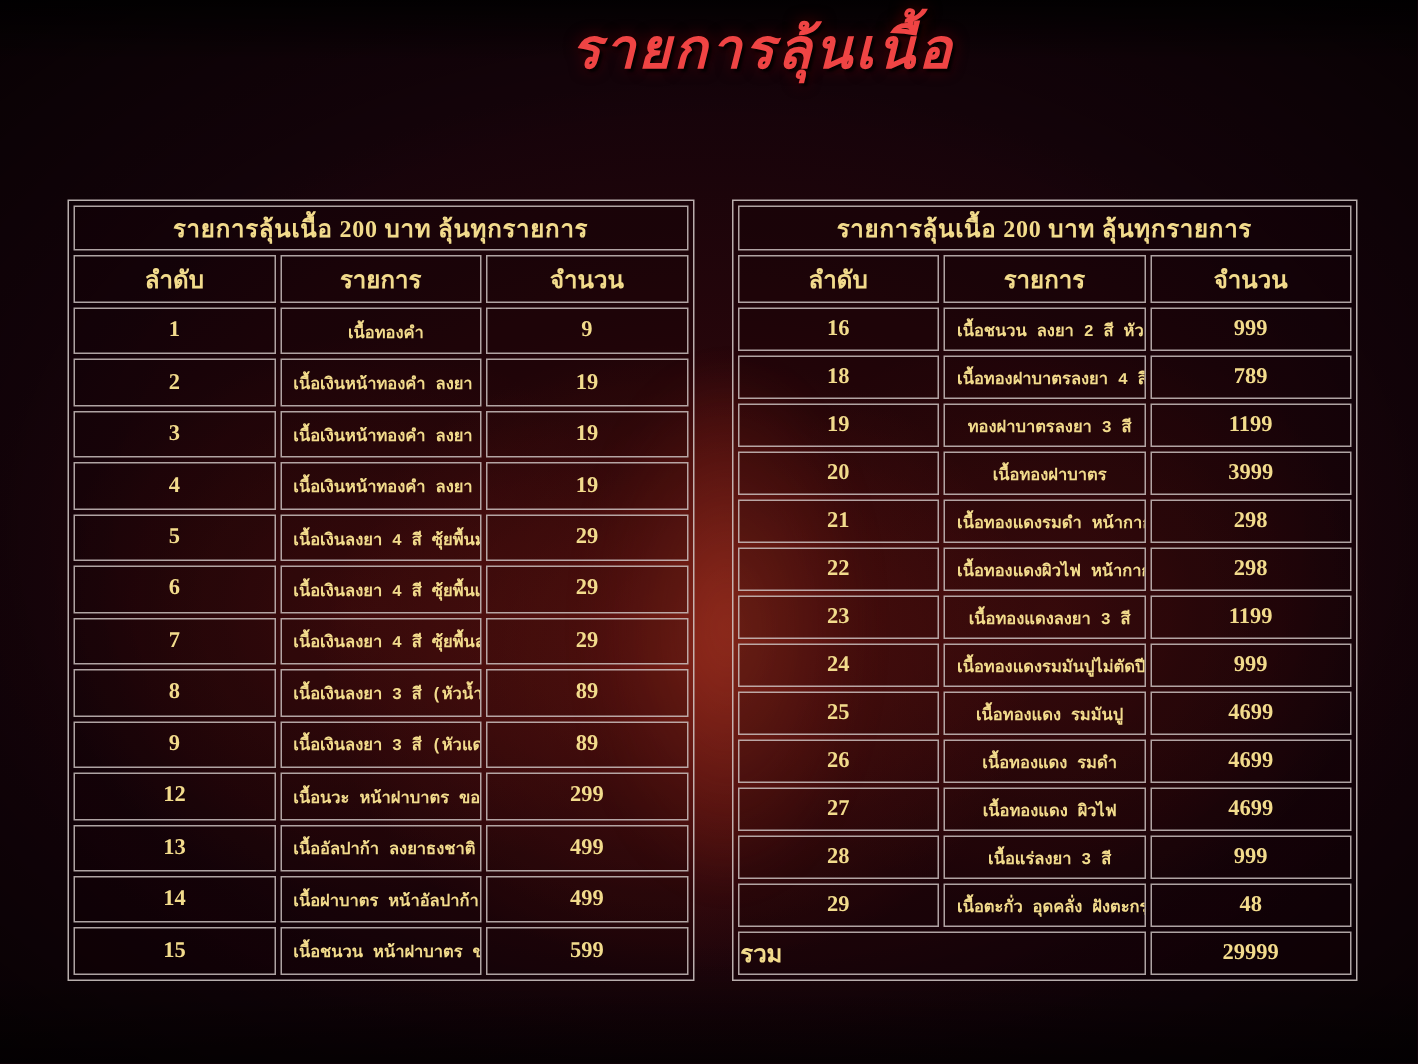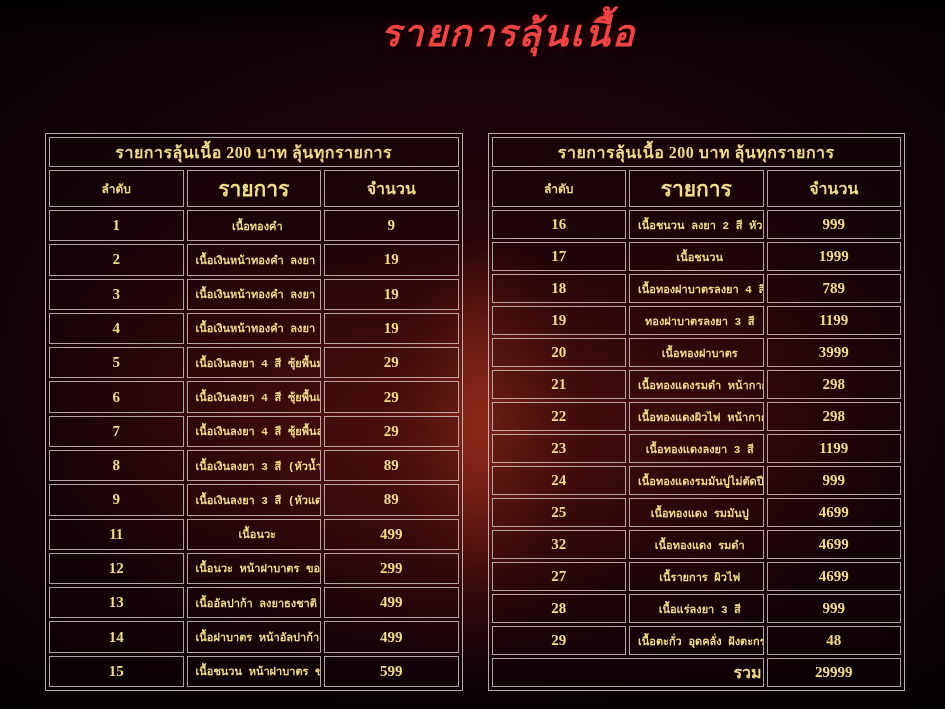--- a/index.html
+++ b/index.html
@@ -50,27 +50,27 @@
   }
   table.lot th, table.lot td{
     border:1px solid rgba(214,204,202,0.8);
     color:#f2db8c;font-weight:bold;
     background:rgba(25,4,6,0.22);
     overflow:hidden;white-space:nowrap;
   }
   .caption-cell{
     height:26px;text-align:center;font-size:16px;letter-spacing:0.5px;
   }
-  .head-num{width:56px;height:28px;text-align:center;font-size:12px;}
-  .head-item{height:28px;font-size:21px;}
+  .head-num{width:56px;height:28px;text-align:center;font-size:16px;}
+  .head-item{height:28px;font-size:16px;}
   .head-qty{width:66px;height:28px;font-size:16px;}
   .col-num{height:25px;text-align:center;font-size:15px;}
   .col-item{height:25px;text-align:center;padding-left:8px;font-size:11px;font-family:Liberation Mono, monospace;}
   .col-qty{height:25px;text-align:center;font-size:15px;}
-  .col-total{height:25px;text-align:right;font-size:16px;margin-top:48px;}
+  .col-total{height:25px;text-align:left;font-size:16px;margin-top:48px;}
 </style>
 </head>
 <body>
 
 <div class="bg-layer bg-glow"></div>
 <div class="bg-amulet"></div>
 <div class="bg-layer bg-vignette"></div>
 
 <div class="title-wrap">
   <div class="title-line1">รายการลุ้นเนื้อ</div>
@@ -129,25 +129,20 @@
           <td class="col-num">8</td>
           <td class="col-item">เนื้อเงินลงยา 3 สี (หัวน้ำเงิน ขอบแดง จีวรเหลือง)</td>
           <td class="col-qty">89</td>
         </tr>
         <tr>
           <td class="col-num">9</td>
           <td class="col-item">เนื้อเงินลงยา 3 สี (หัวแดง ขอบน้ำเงิน จีวรเหลือง)</td>
           <td class="col-qty">89</td>
         </tr>
         <tr>
-          <td class="col-num">11</td>
-          <td class="col-item">เนื้อนวะ</td>
-          <td class="col-qty">499</td>
-        </tr>
-        <tr>
           <td class="col-num">12</td>
           <td class="col-item">เนื้อนวะ หน้าฝาบาตร ขอบฝาบาตร ลงยา 3 สี</td>
           <td class="col-qty">299</td>
         </tr>
         <tr>
           <td class="col-num">13</td>
           <td class="col-item">เนื้ออัลปาก้า ลงยาธงชาติ หัวแดง ขอบน้ำเงิน</td>
           <td class="col-qty">499</td>
         </tr>
         <tr>
@@ -174,25 +169,20 @@
         <th class="head-qty">จำนวน</th>
       </tr>
     </thead>
     <tbody>
         <tr>
           <td class="col-num">16</td>
           <td class="col-item">เนื้อชนวน ลงยา 2 สี หัวแดง ขอบขาว</td>
           <td class="col-qty">999</td>
         </tr>
         <tr>
-          <td class="col-num">17</td>
-          <td class="col-item">เนื้อชนวน</td>
-          <td class="col-qty">1999</td>
-        </tr>
-        <tr>
           <td class="col-num">18</td>
           <td class="col-item">เนื้อทองฝาบาตรลงยา 4 สี ซุ้ยพื้นฟ้า</td>
           <td class="col-qty">789</td>
         </tr>
         <tr>
           <td class="col-num">19</td>
           <td class="col-item">ทองฝาบาตรลงยา 3 สี</td>
           <td class="col-qty">1199</td>
         </tr>
         <tr>
@@ -219,27 +209,27 @@
           <td class="col-num">24</td>
           <td class="col-item">เนื้อทองแดงรมมันปูไม่ตัดปีก ตอกโค๊ต ๕</td>
           <td class="col-qty">999</td>
         </tr>
         <tr>
           <td class="col-num">25</td>
           <td class="col-item">เนื้อทองแดง รมมันปู</td>
           <td class="col-qty">4699</td>
         </tr>
         <tr>
-          <td class="col-num">32</td>
+          <td class="col-num">26</td>
           <td class="col-item">เนื้อทองแดง รมดำ</td>
           <td class="col-qty">4699</td>
         </tr>
         <tr>
           <td class="col-num">27</td>
-          <td class="col-item">เนื้รายการ ผิวไฟ</td>
+          <td class="col-item">เนื้อทองแดง ผิวไฟ</td>
           <td class="col-qty">4699</td>
         </tr>
         <tr>
           <td class="col-num">28</td>
           <td class="col-item">เนื้อแร่ลงยา 3 สี</td>
           <td class="col-qty">999</td>
         </tr>
         <tr>
           <td class="col-num">29</td>
           <td class="col-item">เนื้อตะกั่ว อุดคลั่ง ฝังตะกรุด</td>

